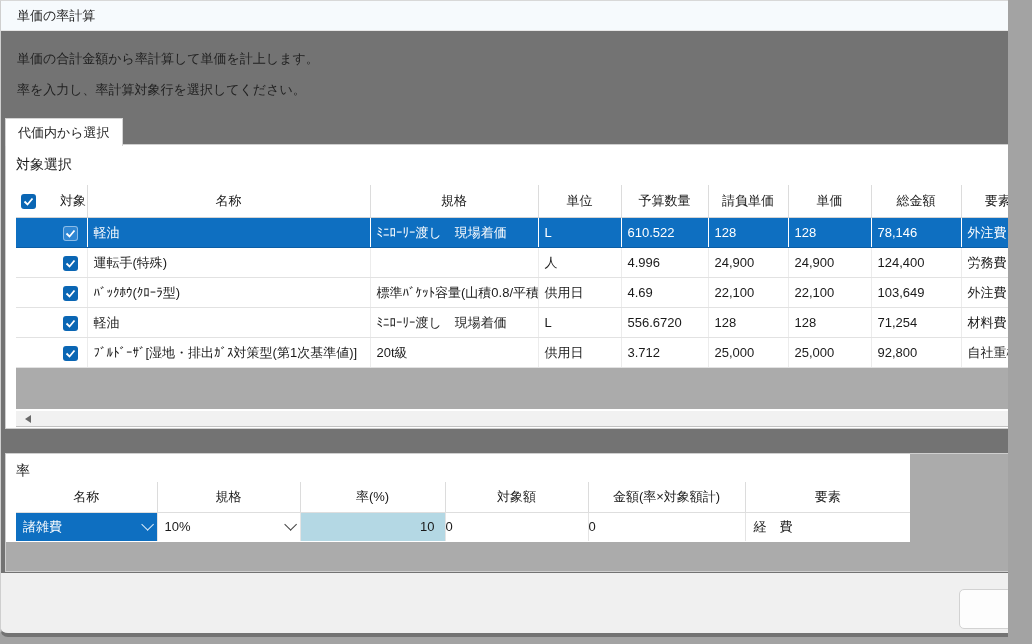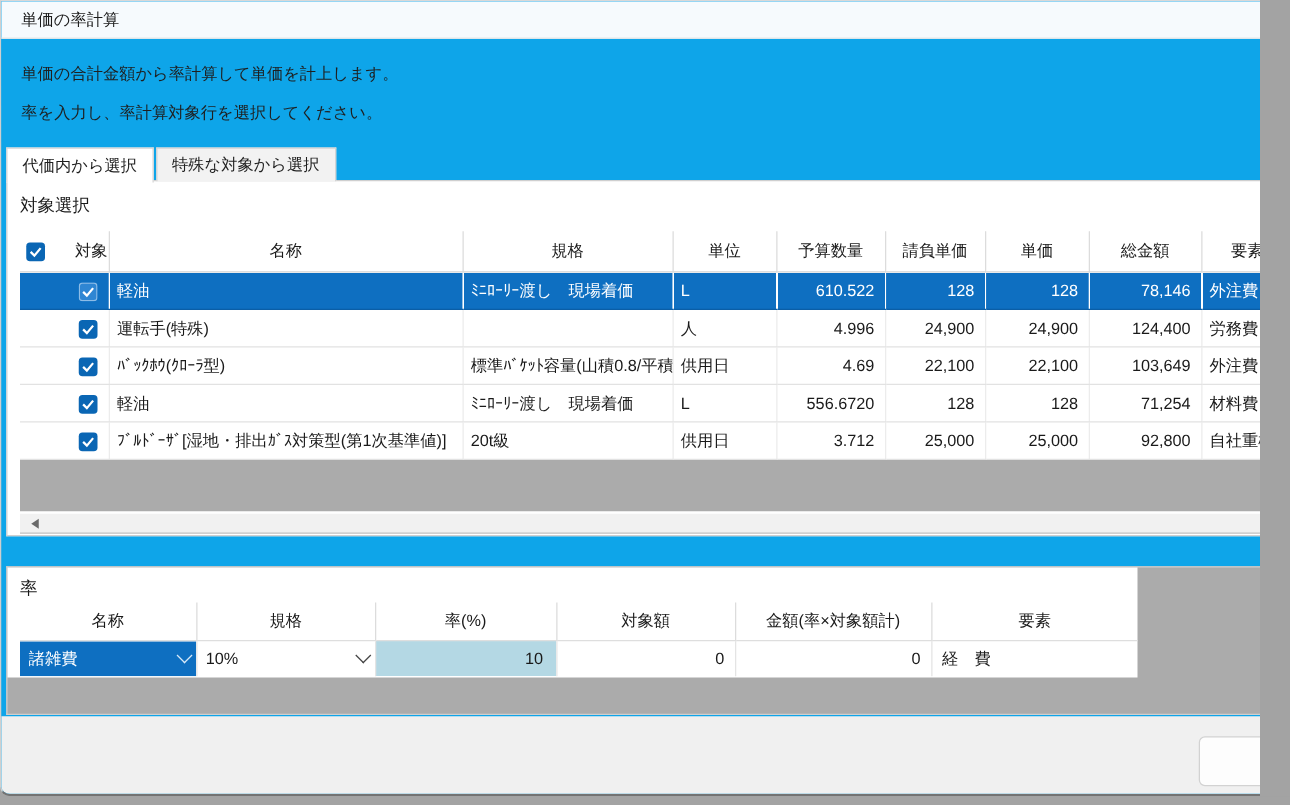--- a/index.html
+++ b/index.html
@@ -1,18 +1,18 @@
 <!DOCTYPE html>
 <html><head>
 <meta charset="utf-8">
 <style>
   * { margin:0; padding:0; box-sizing:border-box; }
   html,body { width:1032px; height:644px; background:#a3a3a3; font-family:"Liberation Sans","DejaVu Sans",sans-serif; overflow:hidden; }
-  .dialog { position:absolute; left:0; top:0; width:1008px; height:637px; background:#0ea5e9;
-            border-left:1px solid #cfcfcf; border-bottom:2px solid #737373; border-top:1px solid #d8d8d8;
+  .dialog { position:absolute; left:0; top:0; width:1008px; height:637px; background:#737373;
+            border-left:1px solid #cfcfcf; border-bottom:4px solid #737373; border-top:1px solid #d8d8d8;
             border-bottom-left-radius:8px; overflow:hidden; }
   .titlebar { position:absolute; left:0; top:0; width:100%; height:30px; background:#f6fafd;
               border-bottom:1px solid #e6e6e6; display:flex; align-items:center; padding-left:16px;
               font-size:13px; color:#1a1a1a; }
   .desc-line { position:absolute; left:16px; font-size:13px; color:#1f1f1f; }
   .desc-line.l1 { top:49px; }
   .desc-line.l2 { top:80px; }
 
   
   .tabs { position:absolute; left:4px; top:117px; display:flex; z-index:3; }
@@ -25,21 +25,21 @@
            border:1px solid #cfcfcf; border-right:none; z-index:2; }
   .group-label { position:absolute; left:10px; top:11px; font-size:14px; color:#1a1a1a; }
 
   table { border-collapse:collapse; table-layout:fixed; }
   .sel-table { position:absolute; left:10px; top:40px; width:1018px; font-size:13px; color:#1a1a1a; }
   .sel-table th { height:32px; font-weight:normal; text-align:center; background:#fff;
                   border-right:1px solid #dcdcdc; border-bottom:1px solid #d4d4d4; white-space:nowrap; overflow:hidden; }
   .sel-table td { height:30px; border-right:1px solid #ececec; border-bottom:1px solid #e2e2e2;
                   white-space:nowrap; overflow:hidden; padding:0 6px; }
   .sel-table th:last-child, .sel-table td:last-child { border-right:none; }
-  .t-right { text-align:right; padding-right:8px !important; }
+  .t-right { text-align:left; padding-right:8px !important; }
   .t-left { text-align:left; }
   .th-target { display:flex; align-items:center; gap:24px; justify-content:flex-start; padding-left:5px; height:32px; }
   .cb-cell { text-align:right; padding-right:9px !important; }
   .checkbox { display:inline-block; width:15px; height:15px; background:#0a66b4; border-radius:3px;
               vertical-align:middle; line-height:0; }
   .checkbox svg { width:15px; height:15px; display:block; }
   tr.selected td { background:#0e6fc1; color:#fff; border-right:1px solid rgba(255,255,255,0.28);
                    border-bottom:1px solid #0b5ea6; }
   tr.selected .checkbox { background:#2f86d3; box-shadow:0 0 0 1px rgba(255,255,255,0.45) inset; }
 
@@ -81,21 +81,20 @@
 
   <div class="titlebar">
     <span>単価の率計算</span>
   </div>
 
   <div class="desc-line l1">単価の合計金額から率計算して単価を計上します。</div>
   <div class="desc-line l2">率を入力し、率計算対象行を選択してください。</div>
 
   <div class="tabs">
     <div class="tab active">代価内から選択</div>
-    <div class="tab">特殊な対象から選択</div>
   </div>
 
   <div class="panel">
     <div class="group-label">対象選択</div>
 
     <table class="sel-table">
       <colgroup>
         <col style="width:71px">
           <col style="width:283px">
           <col style="width:168px">

